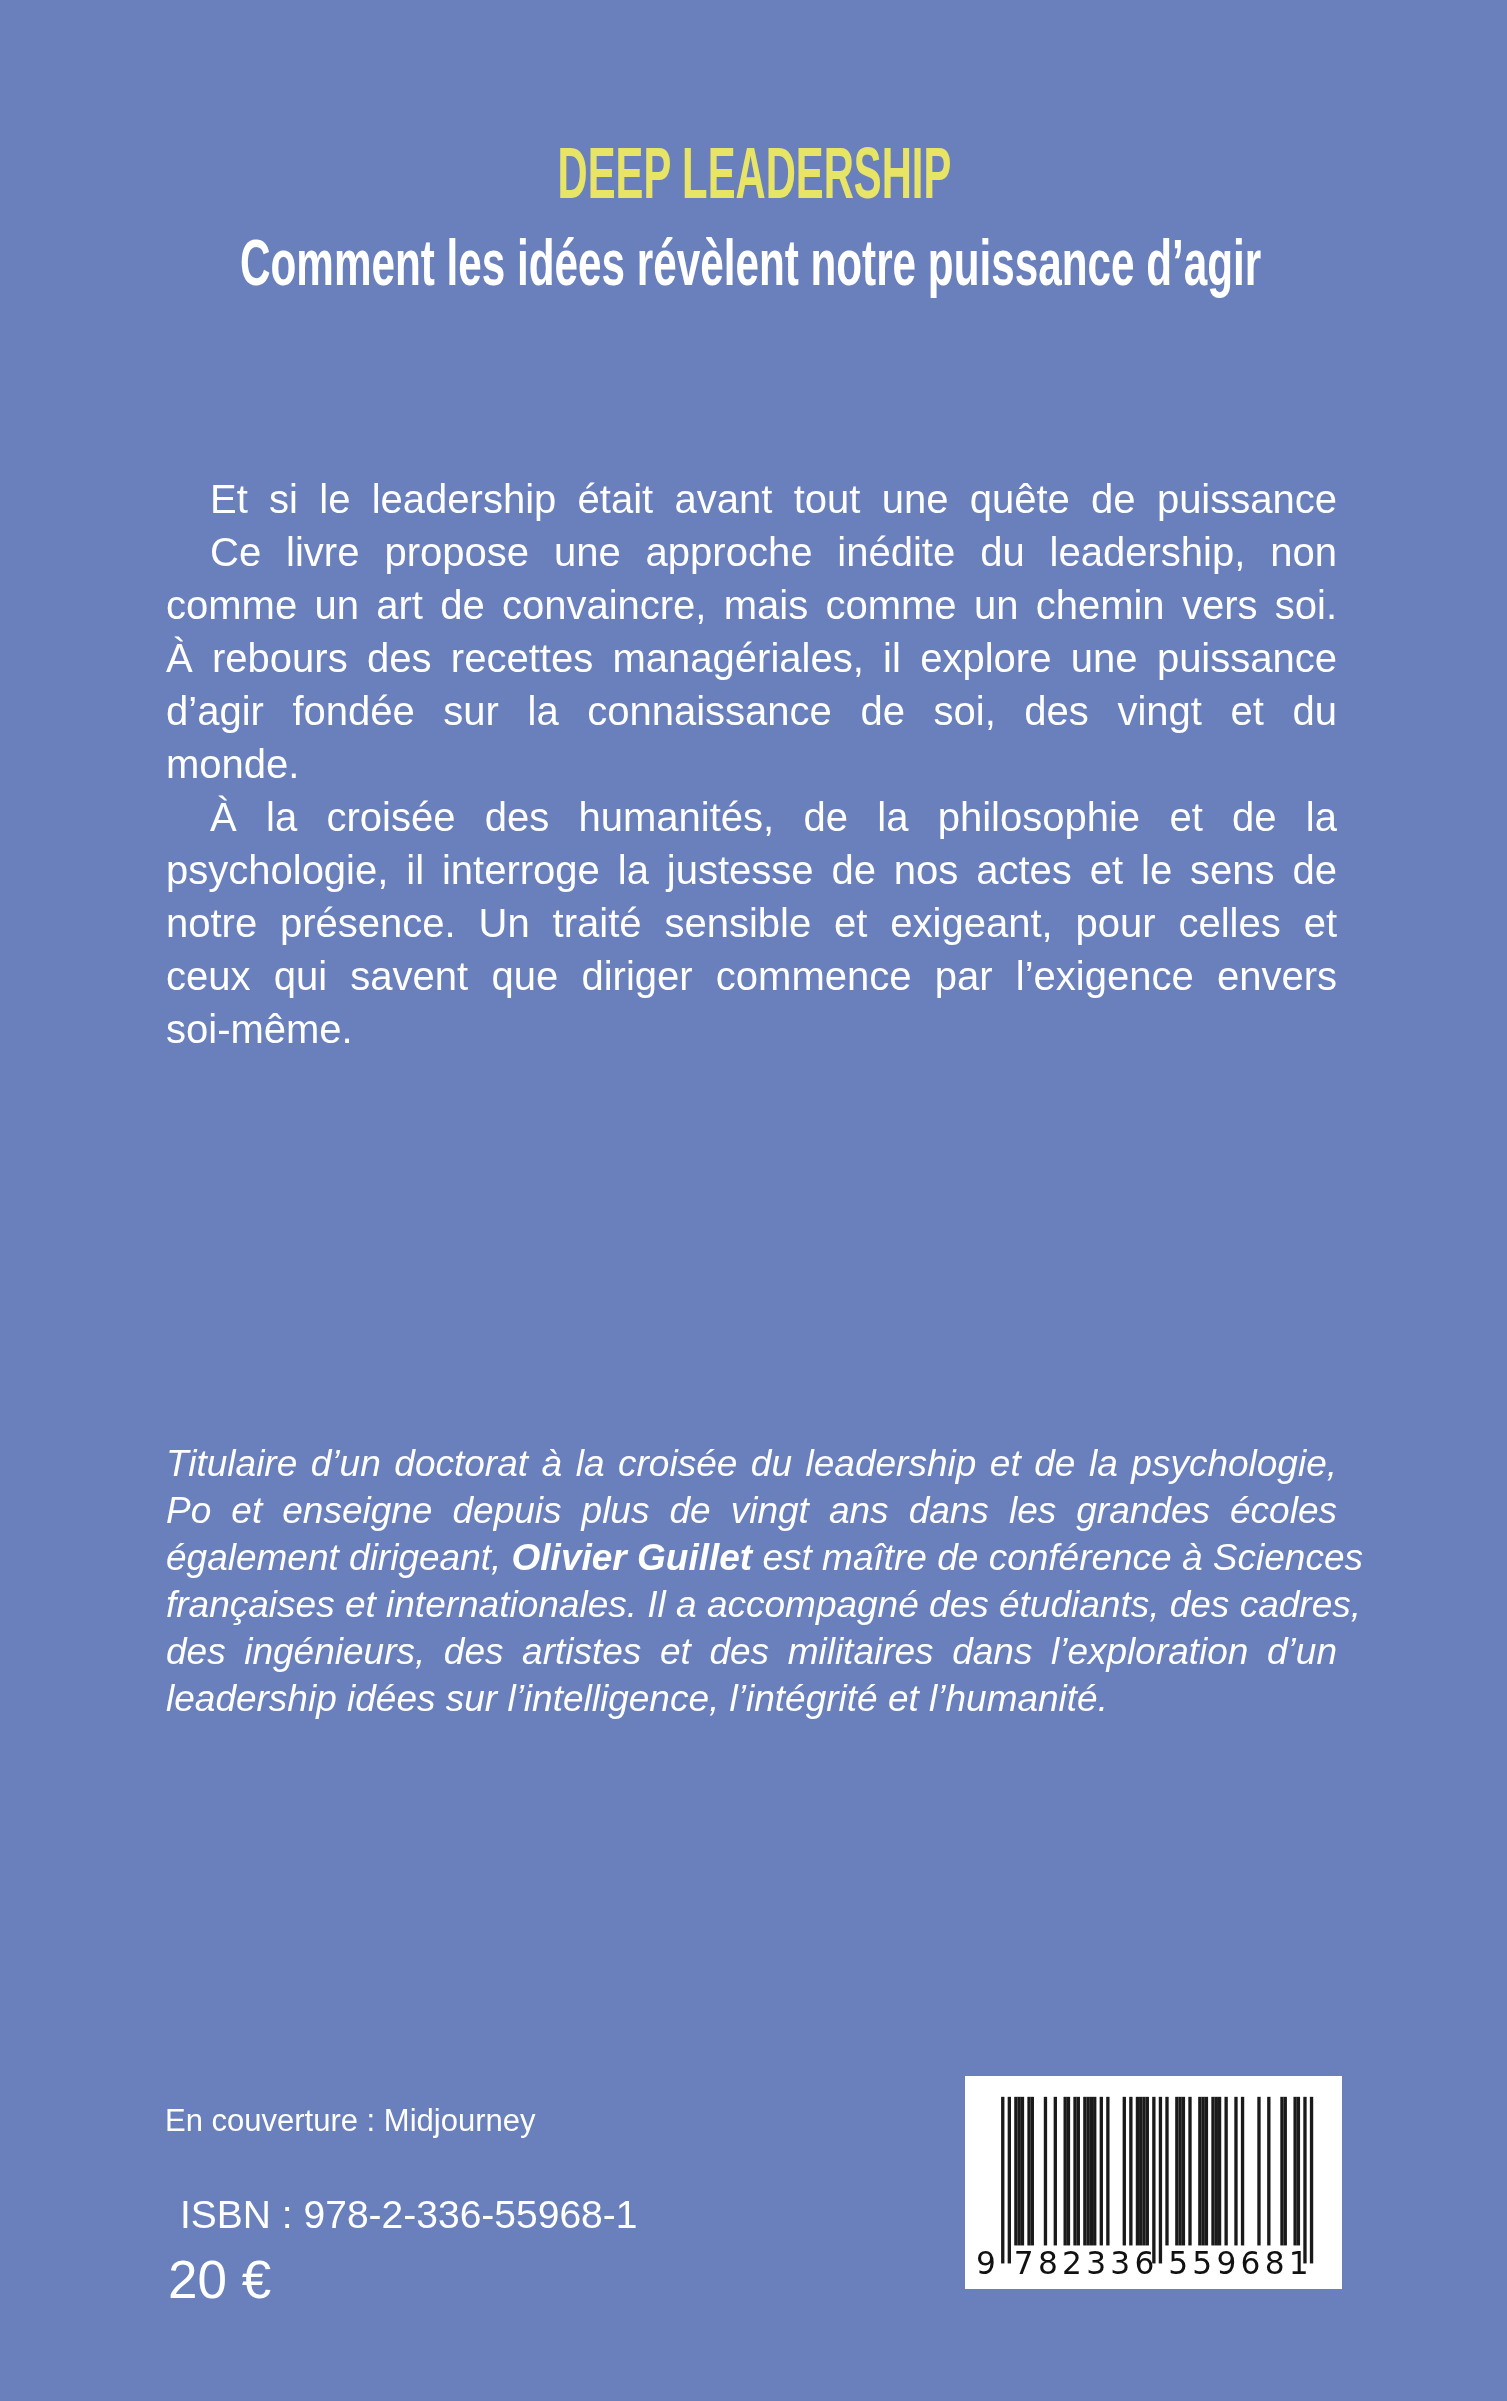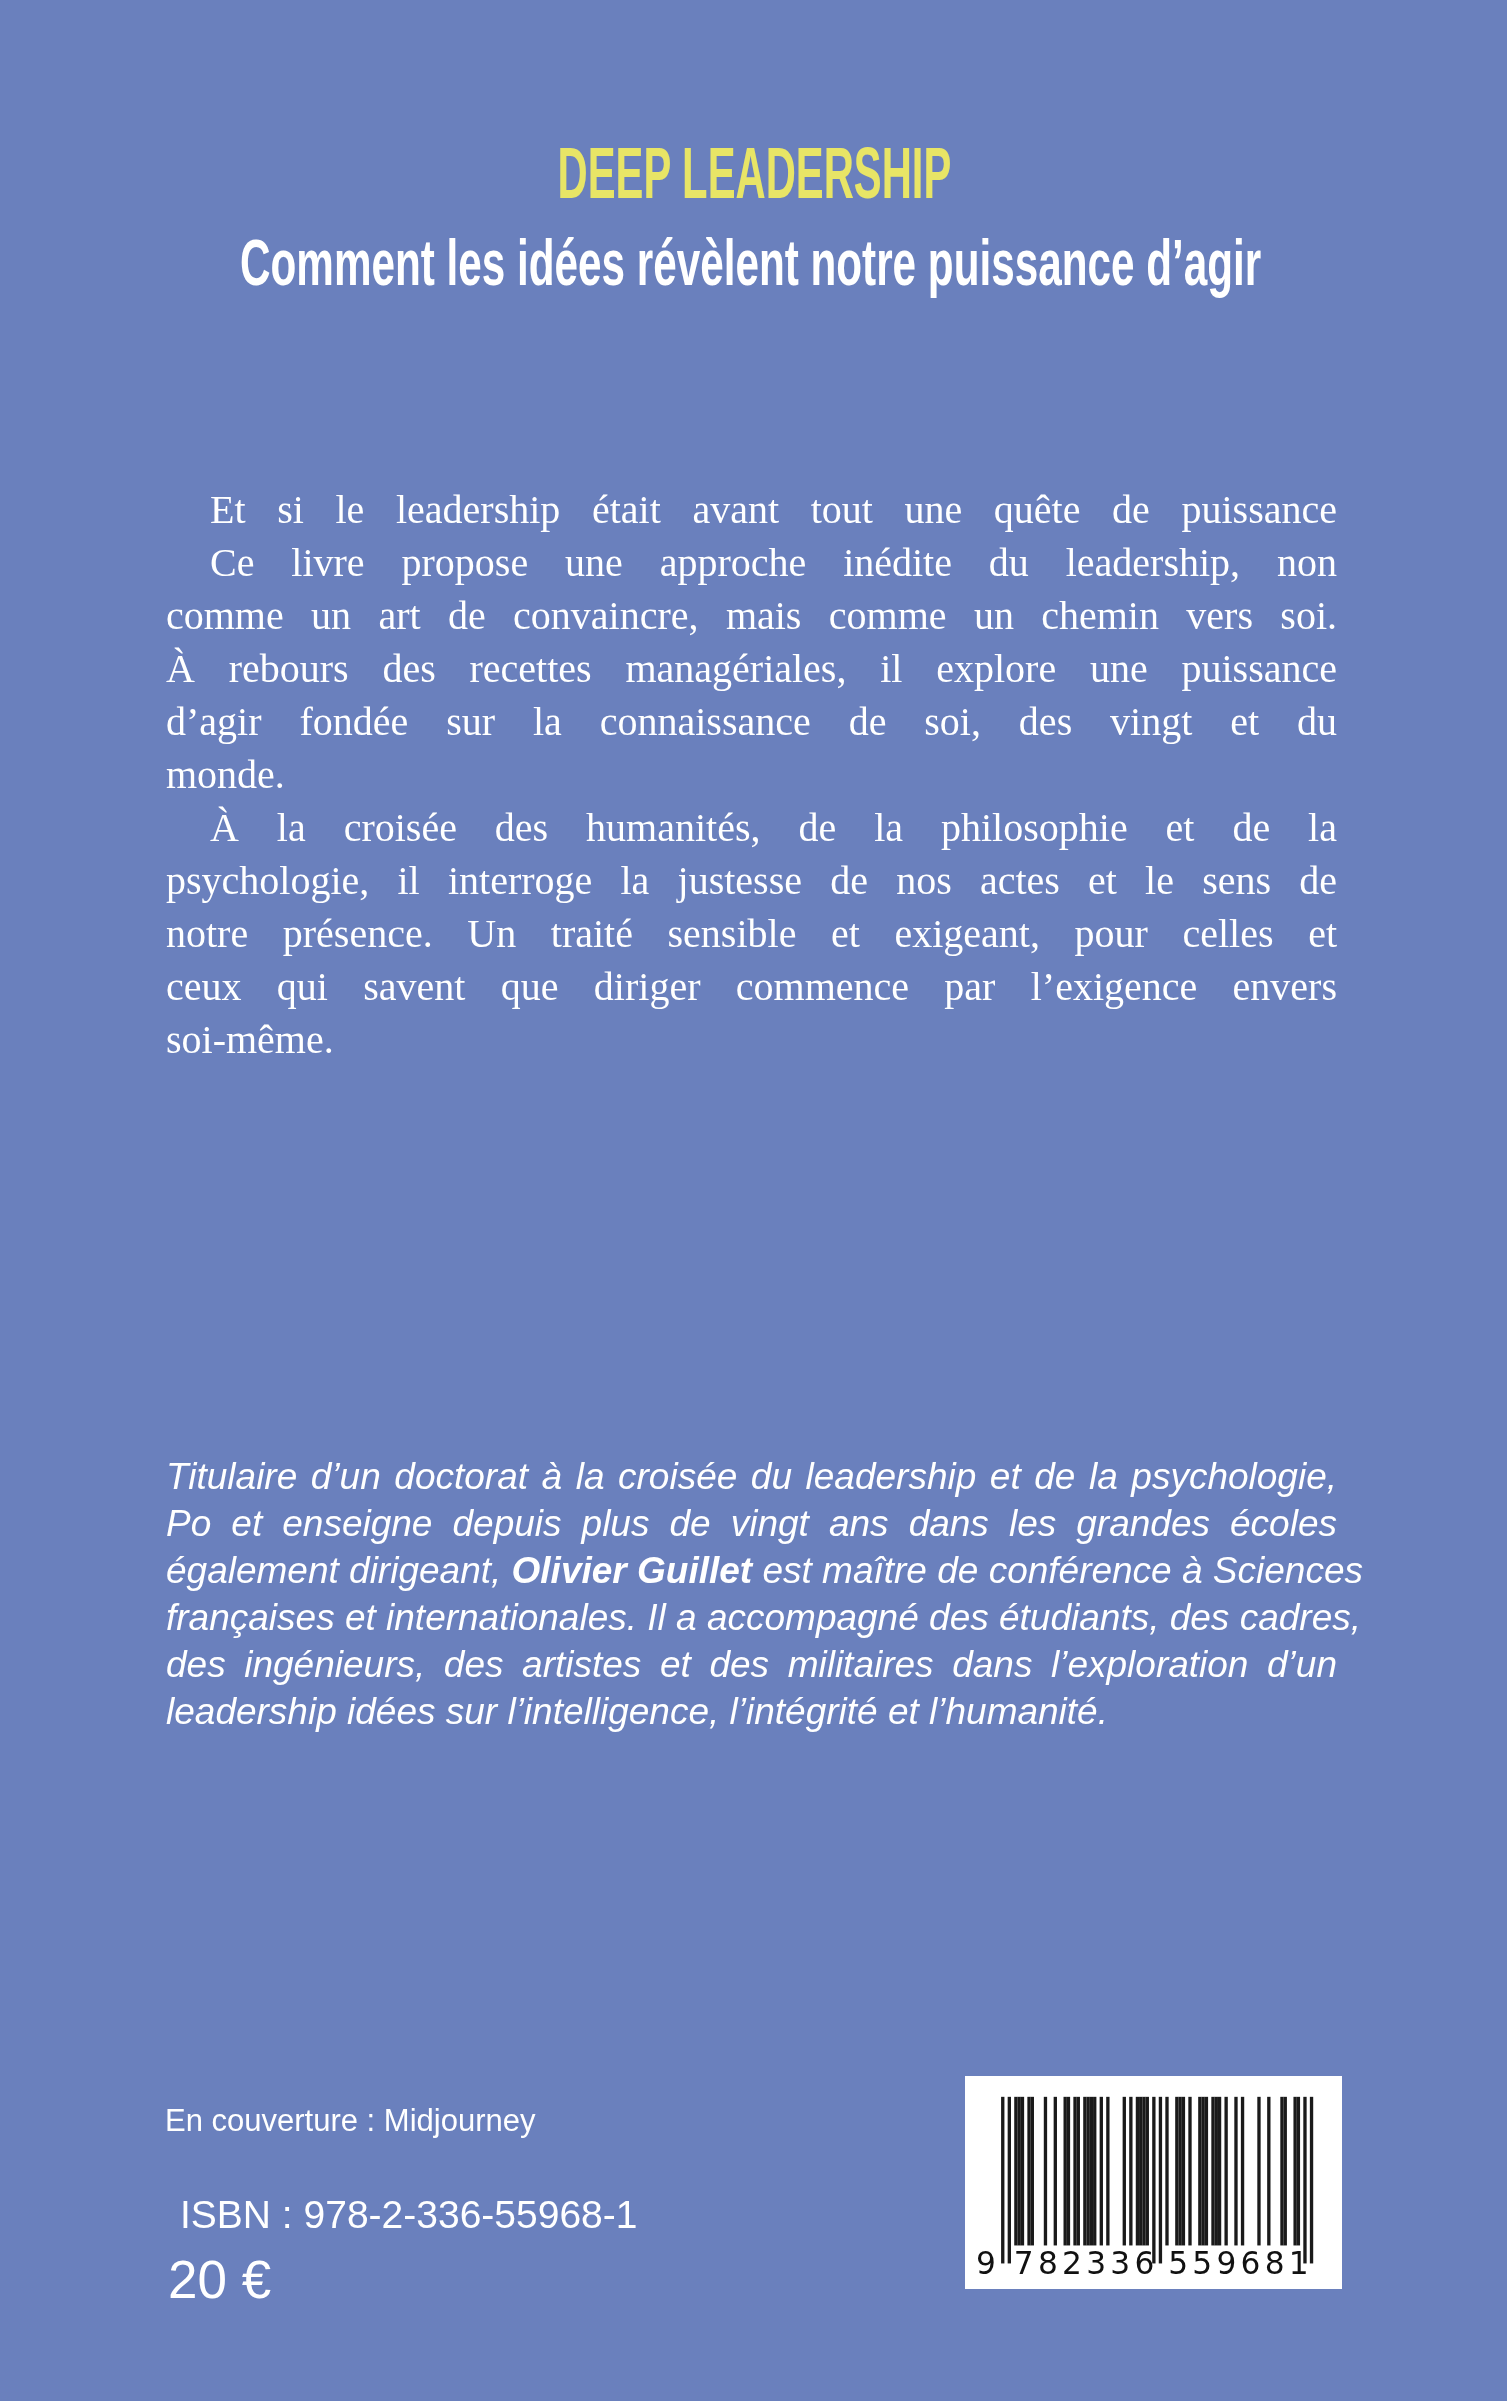--- a/index.html
+++ b/index.html
@@ -23,32 +23,32 @@
     transform: scaleX(0.58); transform-origin: center;
   }
   .subtitle-wrap { top: 225px; left: -3.8px; }
   .subtitle {
     display: inline-block;
     font-weight: bold; font-size: 64px; line-height: 76px;
     color: #ffffff; white-space: nowrap;
     transform: scaleX(0.66); transform-origin: center;
   }
   .body-text {
-    position: absolute; left: 166px; width: 1171px; top: 483px;
-    font-size: 40px; line-height: 53px; font-family: Liberation Serif, serif;
+    position: absolute; left: 166px; width: 1171px; top: 473px;
+    font-size: 40px; line-height: 53px;
   }
   .line {
     display: block; height: 53px; white-space: nowrap;
     text-align: justify; text-align-last: justify;
   }
   .line.last { text-align-last: left; }
   .line.indent { padding-left: 44px; }
   .bio {
     position: absolute; left: 166px; width: 1171px; top: 1440px;
-    font-size: 37px; line-height: 47px; font-style: italic; margin-top: 13px;
+    font-size: 37px; line-height: 47px; font-style: italic;
   }
   .bio .line { height: 47px; }
   .bio b { font-weight: bold; }
   .credit {
     position: absolute; left: 165px; top: 2100px;
     font-size: 31px; line-height: 42px; white-space: nowrap; text-align: center;
   }
   .isbn {
     position: absolute; left: 180px; top: 2190px;
     font-size: 39px; line-height: 49px; white-space: nowrap;

